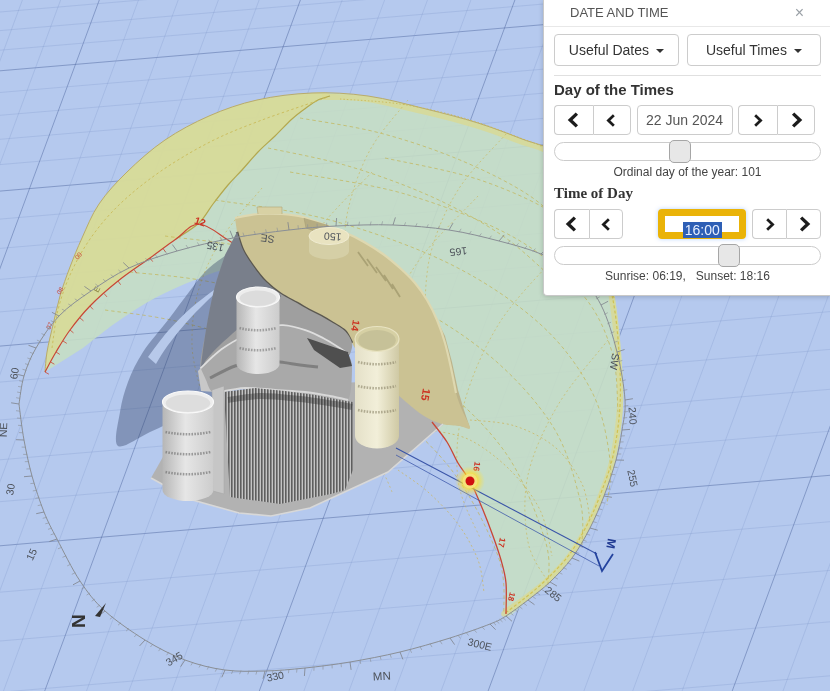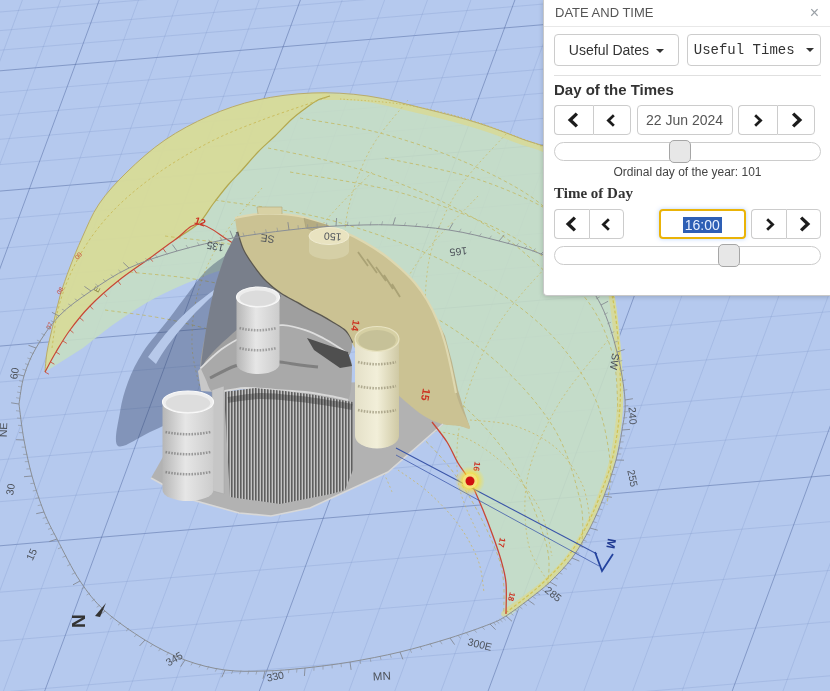--- a/index.html
+++ b/index.html
@@ -1,34 +1,34 @@
 <!DOCTYPE html>
 <html><head><meta charset="utf-8"><style>
 *{margin:0;padding:0;box-sizing:border-box;}
 html,body{width:830px;height:691px;overflow:hidden;font-family:"Liberation Sans",sans-serif;}
 #scene{position:absolute;left:0;top:0;}
 #panel{position:absolute;left:543px;top:0;width:287px;height:296px;background:#fff;
   border-left:1px solid #c8c8c8;border-bottom:1px solid #c8c8c8;border-bottom-left-radius:4px;
   box-shadow:0 1px 5px rgba(0,0,0,0.18);}
-.phead{height:27px;line-height:26px;padding:0 11px;font-size:13px;color:#555;border-bottom:1px solid #e8e8e8;}
+.phead{height:27px;line-height:26px;padding:0 26px;font-size:13px;color:#555;border-bottom:1px solid #e8e8e8;}
 .pclose{float:right;color:#9aa0a6;font-size:16px;}
 .pbody{padding:7px 9px 0 10px;}
 .drow{display:flex;gap:8px;}
 .dbtn{height:32px;line-height:30px;text-align:center;border:1px solid #ccc;border-radius:4px;font-size:14px;color:#333;background:#fff;}
 .caret{display:inline-block;width:0;height:0;border-left:4px solid transparent;border-right:4px solid transparent;border-top:4px solid #333;vertical-align:middle;margin-left:3px;}
 .divider{border-top:1px solid #e0e0e0;margin:9px 0 5px 0;}
 .h2{font-size:15px;font-weight:bold;color:#333;margin:0 0 7px 0;}
 .grow{display:flex;margin-bottom:7px;}
 .gb{width:38.5px;height:30px;border:1px solid #ccc;background:#fff;display:flex;align-items:center;justify-content:center;}
 .c1{border-radius:4px 0 0 4px;border-right:none;}
 .c2{border-radius:0 4px 4px 0;}
 .c3{border-radius:4px 0 0 4px;border-right:none;}
 .c4{border-radius:0 4px 4px 0;}
 .dateb{width:96px;height:30px;line-height:28px;text-align:center;border:1px solid #ccc;border-radius:4px;font-size:14px;color:#555;margin:0 5.5px;}
-.timeb{border:2px solid #eab308;box-shadow:0 0 4px rgba(110,170,255,0.5);margin-left:35px;}
+.timeb{border:7px solid #eab308;box-shadow:0 0 4px rgba(110,170,255,0.5);margin-left:35px;}
 .sel{background:#2e5fb5;color:#e8f0ff;padding:0 2px;}
 .track{width:267px;height:19px;border:1px solid #ccc;border-radius:9.5px;background:#fff;position:relative;margin-bottom:4px;}
 .thumb{position:absolute;top:-3px;width:22px;height:23px;background:#e7e7e7;border:1px solid #a6a6a6;border-radius:5px;}
 .cap{font-size:12px;color:#444;text-align:center;margin-bottom:4px;}
 </style></head>
 <body>
 <div id="scene"><svg width="830" height="691" viewBox="0 0 830 691" font-family="Liberation Sans, sans-serif">
 <defs>
 <pattern id="ribs" width="3" height="4" patternUnits="userSpaceOnUse">
   <rect width="3" height="4" fill="#c4c4c4"></rect>
@@ -234,21 +234,21 @@
 <circle cx="470" cy="481" r="4.5" fill="#cf1010"></circle>
 <text x="84" y="629" font-size="19" fill="#333" font-weight="bold" transform="rotate(-90 84 628)">N</text>
 <path d="M95,616 L106,603 L100,617 Z" fill="#333"></path>
 </svg></div>
 
 <div id="panel">
   <div class="phead">DATE AND TIME<span class="pclose">×</span></div>
   <div class="pbody">
     <div class="drow">
       <div class="dbtn" style="width:131px;">Useful Dates <span class="caret"></span></div>
-      <div class="dbtn" style="width:141px;font-family:Liberation Mono, monospace;">Useful Times <span class="caret"></span></div>
+      <div class="dbtn" style="width:141px;">Useful Times <span class="caret"></span></div>
     </div>
     <div class="divider"></div>
     <div class="h2">Day of the Times</div>
     <div class="grow">
       <div class="gb c1">
           <svg width="16" height="16" viewBox="0 0 16 16">
             <path d="M10.88,1.6 L4.16,8.0 L10.88,14.4" fill="none" stroke="#1c1c1c" stroke-width="3.36" stroke-linejoin="miter"></path>
           </svg>
         </div>
         <div class="gb c2">
@@ -292,14 +292,15 @@
         </div>
         <div class="gb c4">
           <svg width="16" height="16" viewBox="0 0 16 16">
             <path d="M5.12,1.6 L11.84,8.0 L5.12,14.4" fill="none" stroke="#1c1c1c" stroke-width="3.36" stroke-linejoin="miter"></path>
           </svg>
         </div>
     </div>
     <div class="track">
         <div class="thumb" style="left:163px;"></div>
       </div>
+    <div class="cap">Sunrise: 06:19,&nbsp; &nbsp;Sunset: 18:16</div>
   </div>
 </div>
 
 </body></html>

